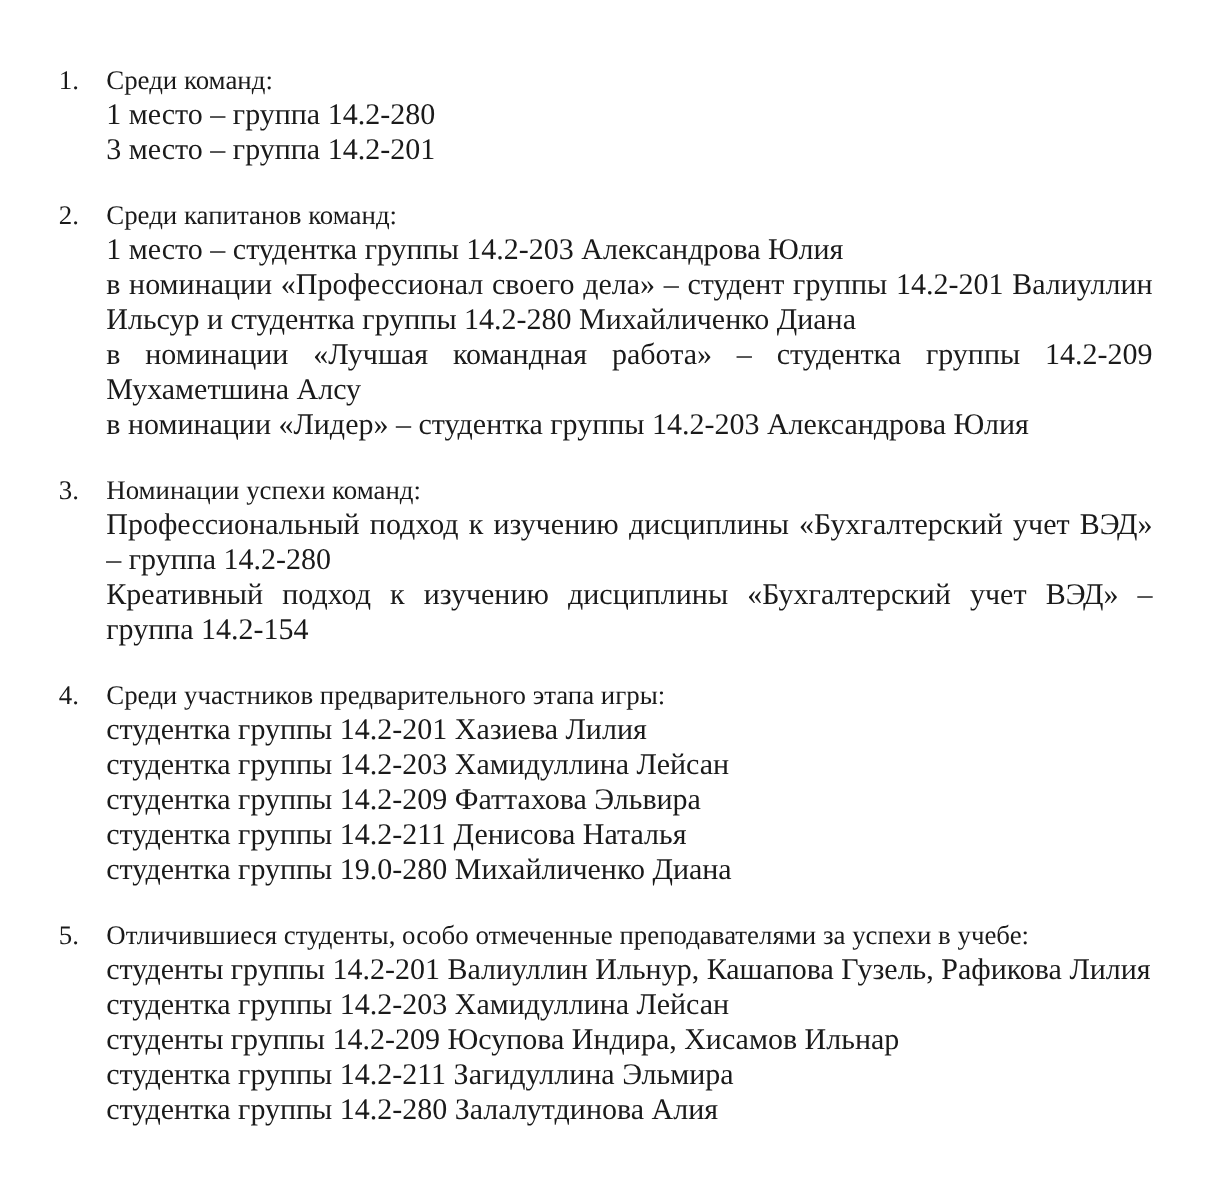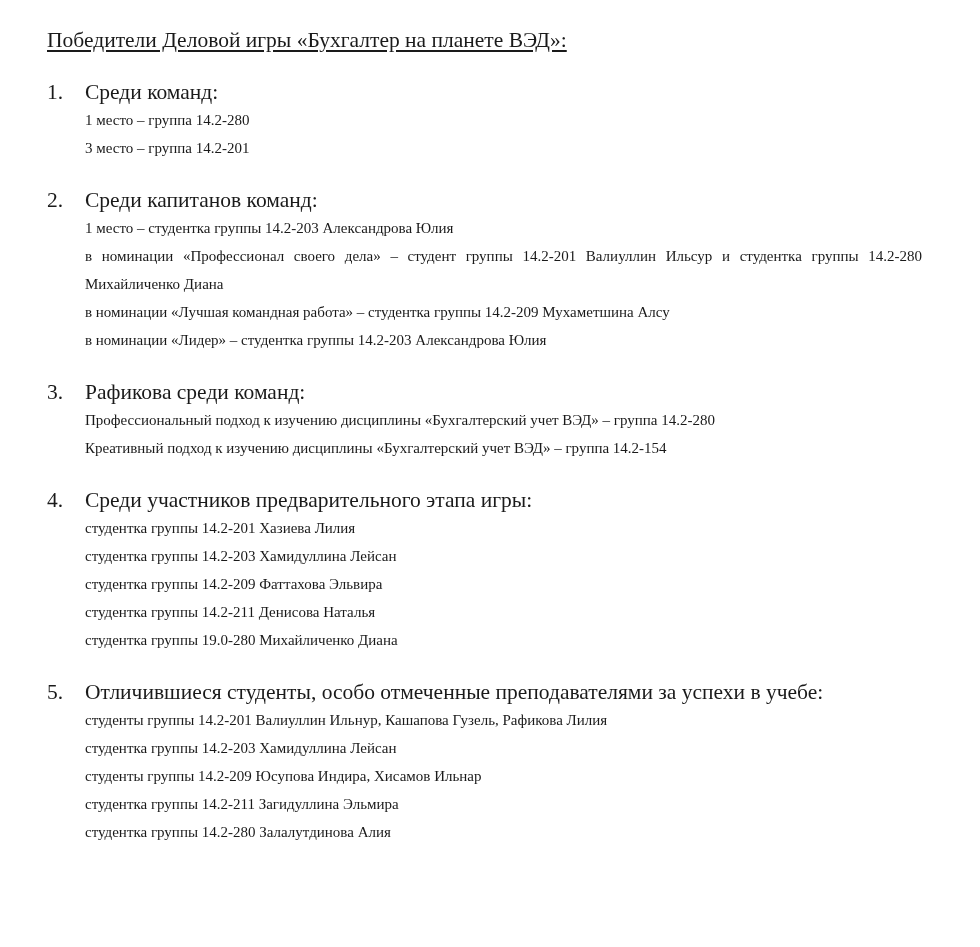--- a/index.html
+++ b/index.html
@@ -3,47 +3,46 @@
 <meta charset="utf-8">
 <style>
   html, body { margin: 0; padding: 0; background: #ffffff; }
   body { width: 980px; height: 947px; overflow: hidden; position: relative;
          font-family: "Liberation Serif", "DejaVu Serif", serif; color: #1a1a1a; }
   .page { position: absolute; left: 47px; top: 26px; width: 875px; }
   .title { font-size: 21.5px; line-height: 28px; text-decoration: underline; text-underline-offset: 3px; white-space: nowrap; }
   .item { position: relative; padding-left: 38px; }
   .num { position: absolute; left: 0; top: 0; font-size: 21.5px; line-height: 28px; }
   .head { font-size: 21.5px; line-height: 28px; white-space: nowrap; margin-top: 24px; }
-  .line { font-size: 15px; line-height: 28px; text-align: justify; text-align-last: left; }
+  .line { font-size: 24px; line-height: 28px; text-align: justify; text-align-last: left; }
 </style>
 </head>
 <body>
 
 <div class="page">
-  <div class="title">Победители Деловой игры «Бухгалтер на планете ВЭД»:</div>
 
   <div class="item">
     <span class="num">1.</span>
     <div class="head">Среди команд:</div>
     <div class="line">1 место – группа 14.2-280</div>
     <div class="line">3 место – группа 14.2-201</div>
   </div>
 
   <div class="item">
     <span class="num">2.</span>
     <div class="head">Среди капитанов команд:</div>
     <div class="line">1 место – студентка группы 14.2-203 Александрова Юлия</div>
     <div class="line">в номинации «Профессионал своего дела» – студент группы 14.2-201 Валиуллин Ильсур и студентка группы 14.2-280 Михайличенко Диана</div>
     <div class="line">в номинации «Лучшая командная работа» – студентка группы 14.2-209 Мухаметшина Алсу</div>
     <div class="line">в номинации «Лидер» – студентка группы 14.2-203 Александрова Юлия</div>
   </div>
 
   <div class="item">
     <span class="num">3.</span>
-    <div class="head">Рафикова среди команд:</div>
+    <div class="head">Номинации успехи команд:</div>
     <div class="line">Профессиональный подход к изучению дисциплины «Бухгалтерский учет ВЭД» – группа 14.2-280</div>
     <div class="line">Креативный подход к изучению дисциплины «Бухгалтерский учет ВЭД» – группа 14.2-154</div>
   </div>
 
   <div class="item">
     <span class="num">4.</span>
     <div class="head">Среди участников предварительного этапа игры:</div>
     <div class="line">студентка группы 14.2-201 Хазиева Лилия</div>
     <div class="line">студентка группы 14.2-203 Хамидуллина Лейсан</div>
     <div class="line">студентка группы 14.2-209 Фаттахова Эльвира</div>

